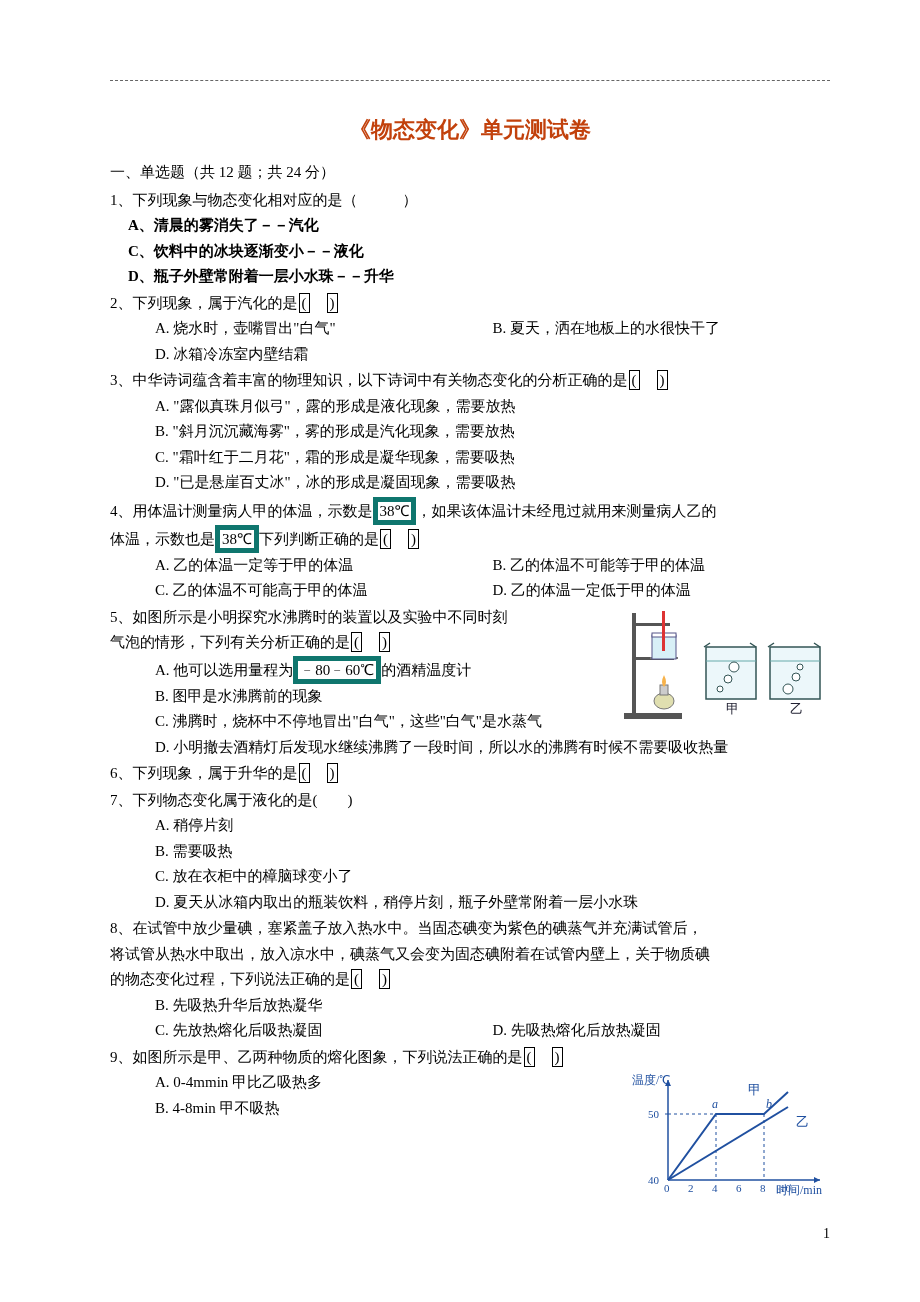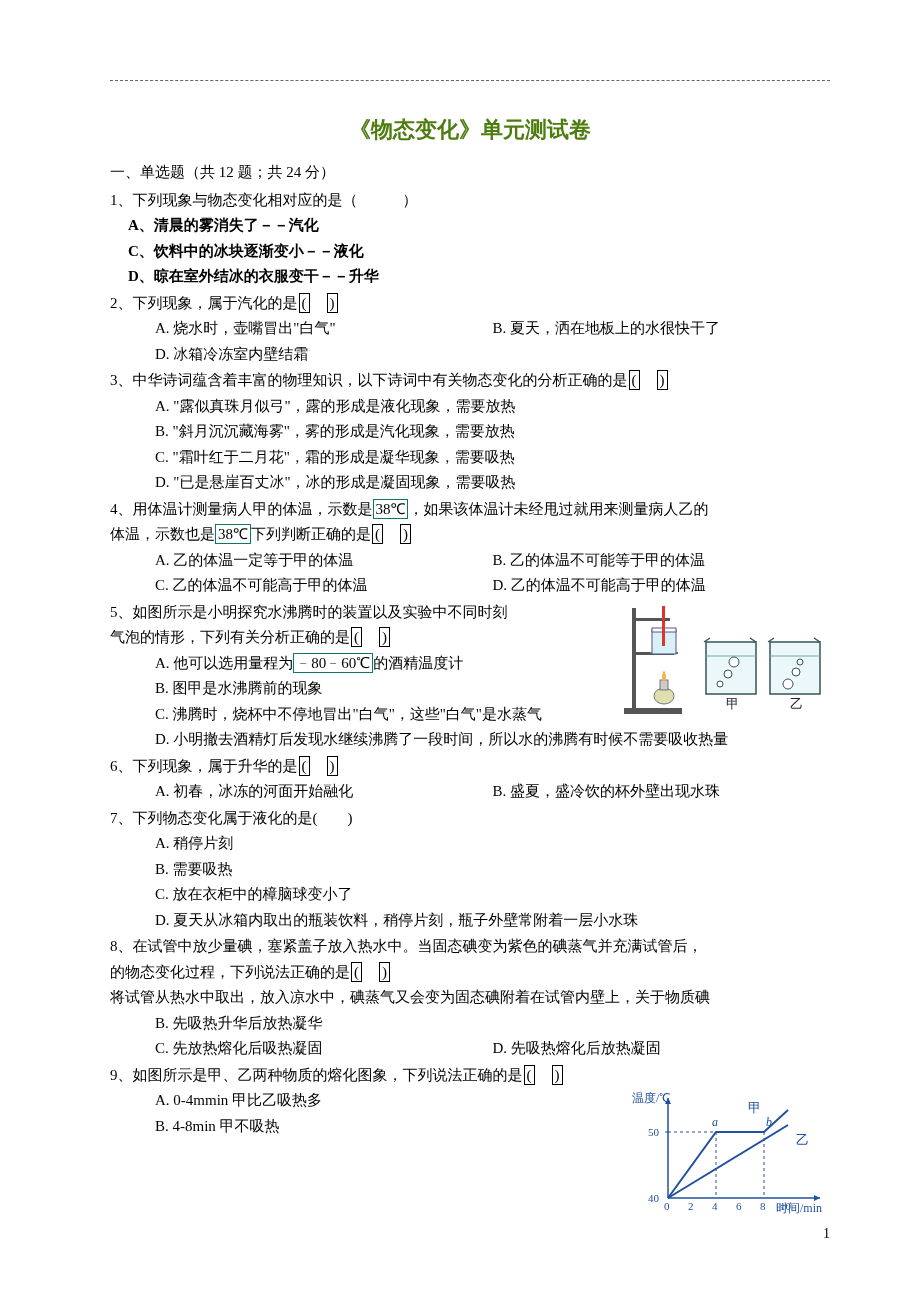--- a/index.html
+++ b/index.html
@@ -18,21 +18,21 @@
     padding: 80px 90px 40px 110px;
     position: relative;
   }
   .dashed-top {
     border-top: 1px dashed #666;
     margin-bottom: 30px;
   }
   .title {
     text-align: center;
     font-family: "SimHei", "黑体", sans-serif;
-    color: #4d7c0f;
+    color: #c2410c;
     font-size: 22px;
     font-weight: bold;
     margin-bottom: 12px;
   }
   .section-label {
     margin: 2px 0;
     font-family: Liberation Serif, serif;
   }
   .q {
     margin: 1px 0;
@@ -44,21 +44,21 @@
     padding-left: 1.2em;
     font-weight: bold;
   }
   .two-col {
     display: flex;
   }
   .two-col > div {
     flex: 1;
   }
   .boxed {
-    border: 1px solid #0f766e;
+    border: 5px solid #0f766e;
     padding: 0 2px;
     display: inline-block;
     line-height: 1.2;
   }
   .bracket-box {
     border: 1px solid #000;
     padding: 0 2px;
     display: inline-block;
     line-height: 1.2;
     margin: 0 1px;
@@ -87,21 +87,21 @@
   <div class="dashed-top"></div>
 
   <div class="title">《物态变化》单元测试卷</div>
 
   <div class="section-label">一、单选题（共 12 题；共 24 分）</div>
 
   <div class="q">
     <div>1、下列现象与物态变化相对应的是（　　　）</div>
     <div class="opt-line">A、清晨的雾消失了－－汽化</div>
     <div class="opt-line">C、饮料中的冰块逐渐变小－－液化</div>
-    <div class="opt-line">D、晾在室外结冰的衣服变干－－升华</div>
+    <div class="opt-line">D、瓶子外壁常附着一层小水珠－－升华</div>
   </div>
 
   <div class="q">
     <div>
       <span>2、下列现象，属于汽化的是</span><span class="bracket-box">(</span>　<span class="bracket-box">)</span>
     </div>
     <div class="opt-block">
       <div class="two-col">
         <div>A. 烧水时，壶嘴冒出"白气"</div>
         <div>B. 夏天，洒在地板上的水很快干了</div>
@@ -131,21 +131,21 @@
     <div>
       <span>体温，示数也是</span><span class="boxed">38℃</span><span>下列判断正确的是</span><span class="bracket-box">(</span>　<span class="bracket-box">)</span>
     </div>
     <div class="opt-block">
       <div class="two-col">
         <div>A. 乙的体温一定等于甲的体温</div>
         <div>B. 乙的体温不可能等于甲的体温</div>
       </div>
       <div class="two-col">
         <div>C. 乙的体温不可能高于甲的体温</div>
-        <div>D. 乙的体温不可能高于甲的体温</div>
+        <div>D. 乙的体温一定低于甲的体温</div>
       </div>
     </div>
   </div>
 
   <div class="q clearfix">
     <div class="figure-right">
       <svg width="210" height="118">
 
         <rect x="4" y="108" width="58" height="6" fill="#555"></rect>
         <rect x="12" y="8" width="4" height="100" fill="#555"></rect>
@@ -192,43 +192,39 @@
       <div>C. 沸腾时，烧杯中不停地冒出"白气"，这些"白气"是水蒸气</div>
       <div>D. 小明撤去酒精灯后发现水继续沸腾了一段时间，所以水的沸腾有时候不需要吸收热量</div>
     </div>
   </div>
 
   <div class="q">
     <div>
       <span>6、下列现象，属于升华的是</span><span class="bracket-box">(</span>　<span class="bracket-box">)</span>
     </div>
     <div class="opt-block">
-      <div class="two-col">
-        <div>A. 初春，冰冻的河面开始融化</div>
-        <div>B. 盛夏，盛冷饮的杯外壁出现水珠</div>
-      </div>
     </div>
   </div>
 
   <div class="q">
     <div>7、下列物态变化属于液化的是(　　)</div>
     <div class="opt-block">
       <div>A. 稍停片刻</div>
       <div>B. 需要吸热</div>
       <div>C. 放在衣柜中的樟脑球变小了</div>
       <div>D. 夏天从冰箱内取出的瓶装饮料，稍停片刻，瓶子外壁常附着一层小水珠</div>
     </div>
   </div>
 
   <div class="q">
     <div>8、在试管中放少量碘，塞紧盖子放入热水中。当固态碘变为紫色的碘蒸气并充满试管后，</div>
+    <div>将试管从热水中取出，放入凉水中，碘蒸气又会变为固态碘附着在试管内壁上，关于物质碘</div>
     <div>
       <span>的物态变化过程，下列说法正确的是</span><span class="bracket-box">(</span>　<span class="bracket-box">)</span>
     </div>
-    <div>将试管从热水中取出，放入凉水中，碘蒸气又会变为固态碘附着在试管内壁上，关于物质碘</div>
     <div class="opt-block">
       <div class="two-col">
         <div>B. 先吸热升华后放热凝华</div>
       </div>
       <div class="two-col">
         <div>C. 先放热熔化后吸热凝固</div>
         <div>D. 先吸热熔化后放热凝固</div>
       </div>
     </div>
   </div>

